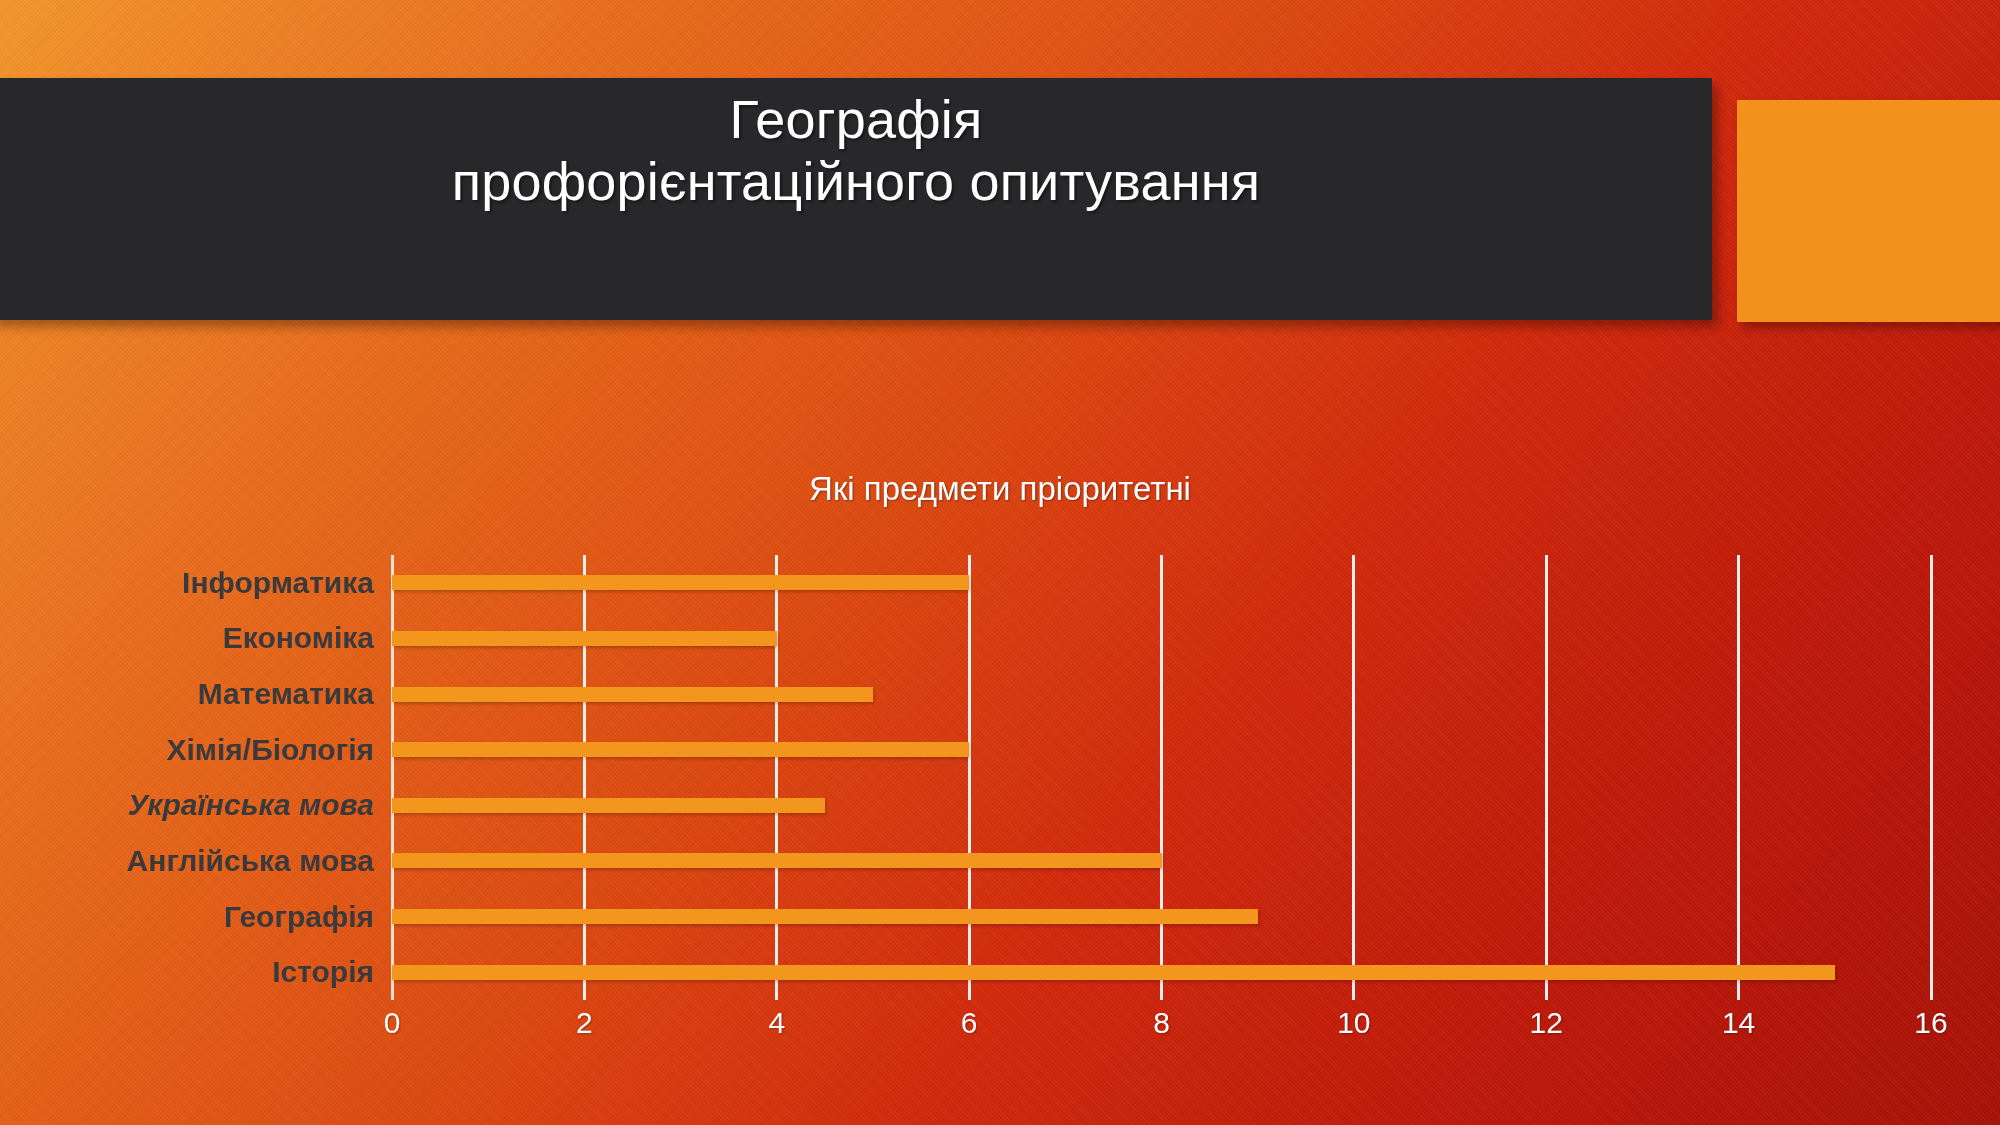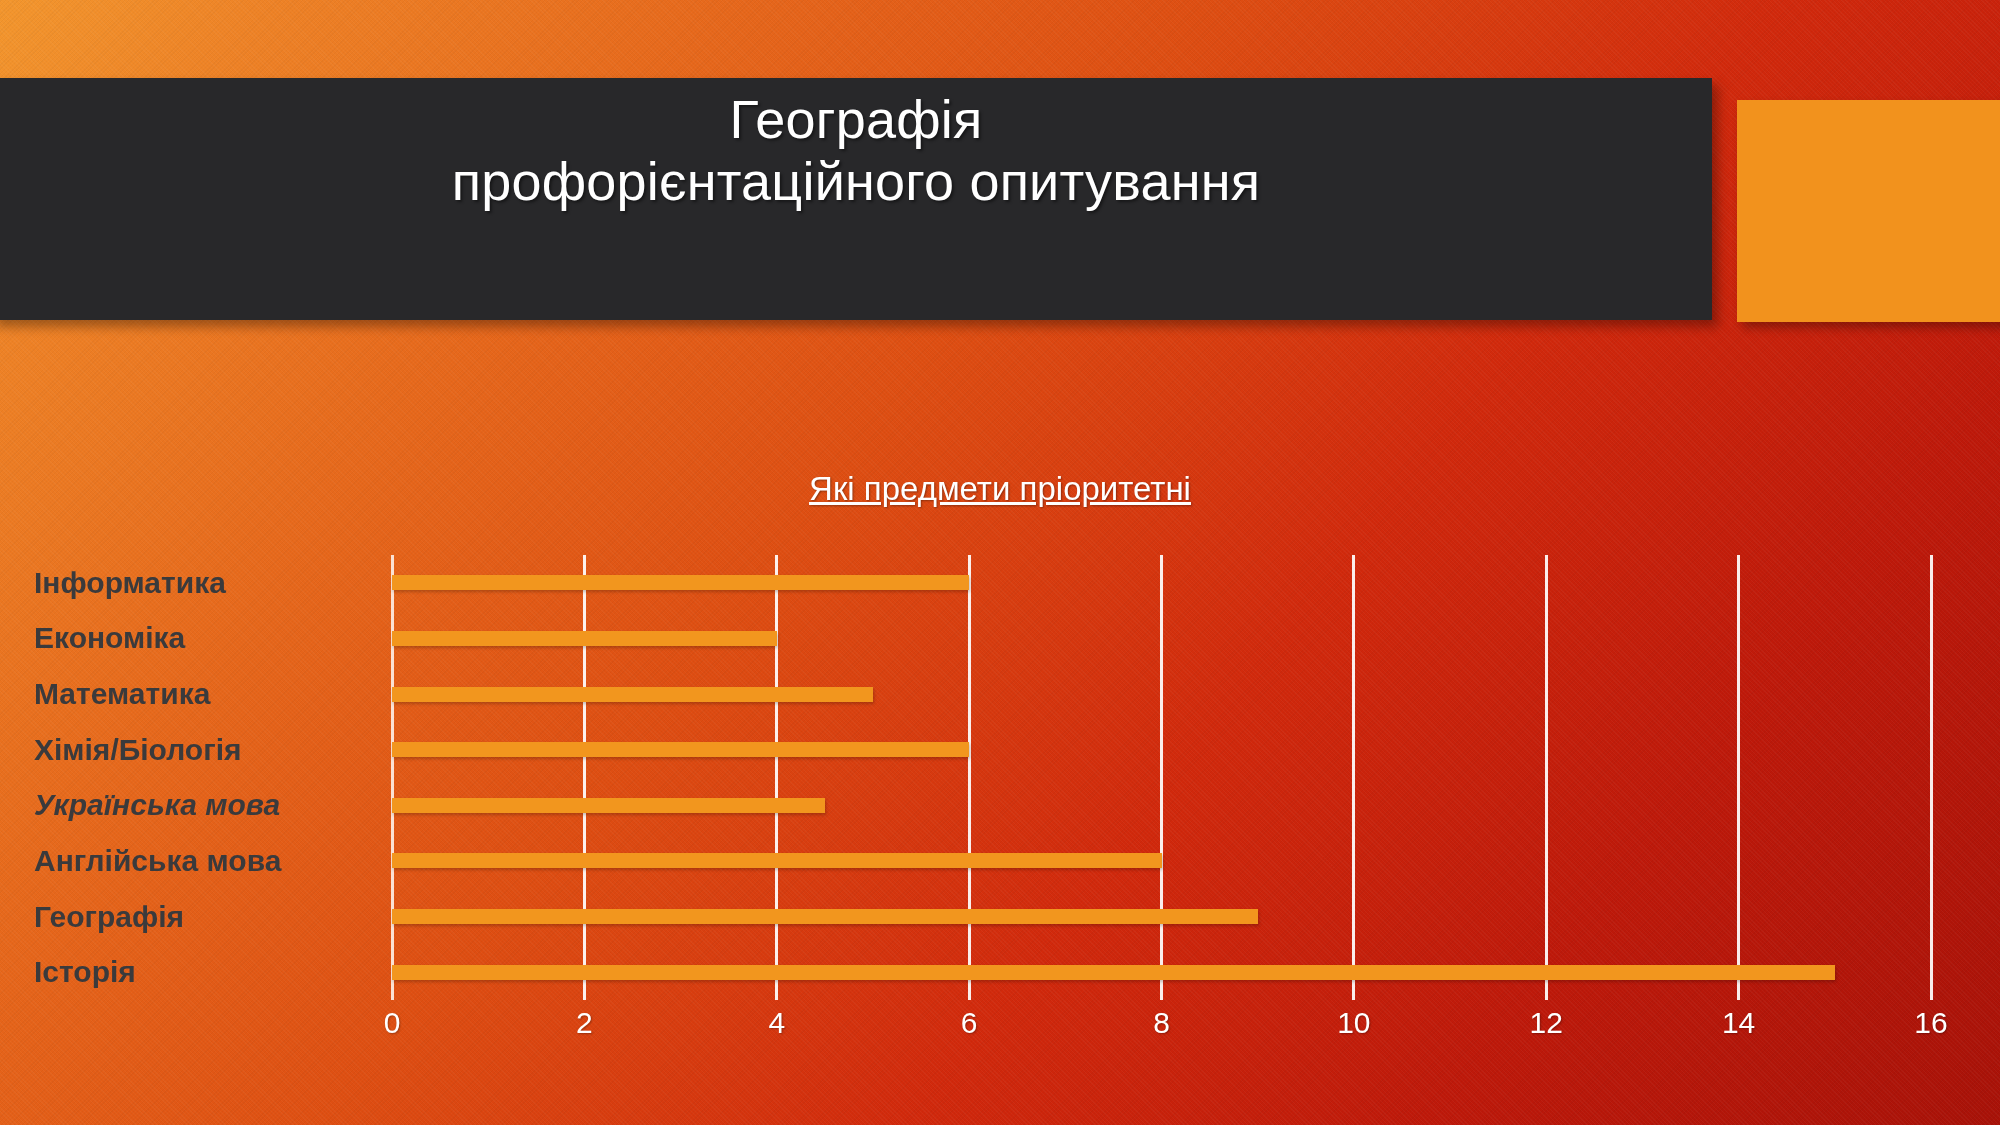--- a/index.html
+++ b/index.html
@@ -90,21 +90,20 @@
   .chart-title {
     position: absolute;
     left: 0;
     top: 470px;
     width: 2000px;
     text-align: center;
     color: #FFFFFF;
     font-size: 33px;
     font-weight: 400;
     text-shadow: 1px 1px 2px rgba(0,0,0,0.35);
-    text-decoration: underline;
   }
 
   .plot-area {
     position: absolute;
     left: 392px;
     top: 555px;
     width: 1539px;
     height: 445px;
   }
 
@@ -123,20 +122,21 @@
     position: absolute;
     height: 15px;
     background: #F2961E;
     box-shadow: 1px 2px 3px rgba(0,0,0,0.22);
   }
 
   .cat-label {
     position: absolute;
     right: 0;
     width: 340px;
+    text-align: right;
     color: #3A3A3C;
     font-size: 30px;
     font-weight: 700;
     white-space: nowrap;
     transform: translateY(-50%);
   }
   .cat-label-wrap {
     position: absolute;
     left: 26px;
     top: 555px;

